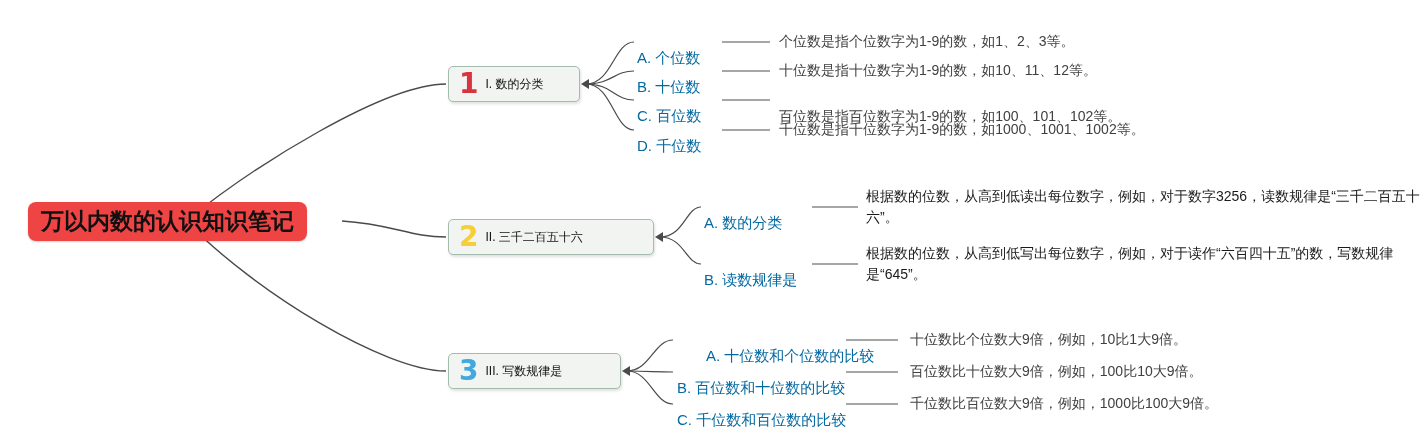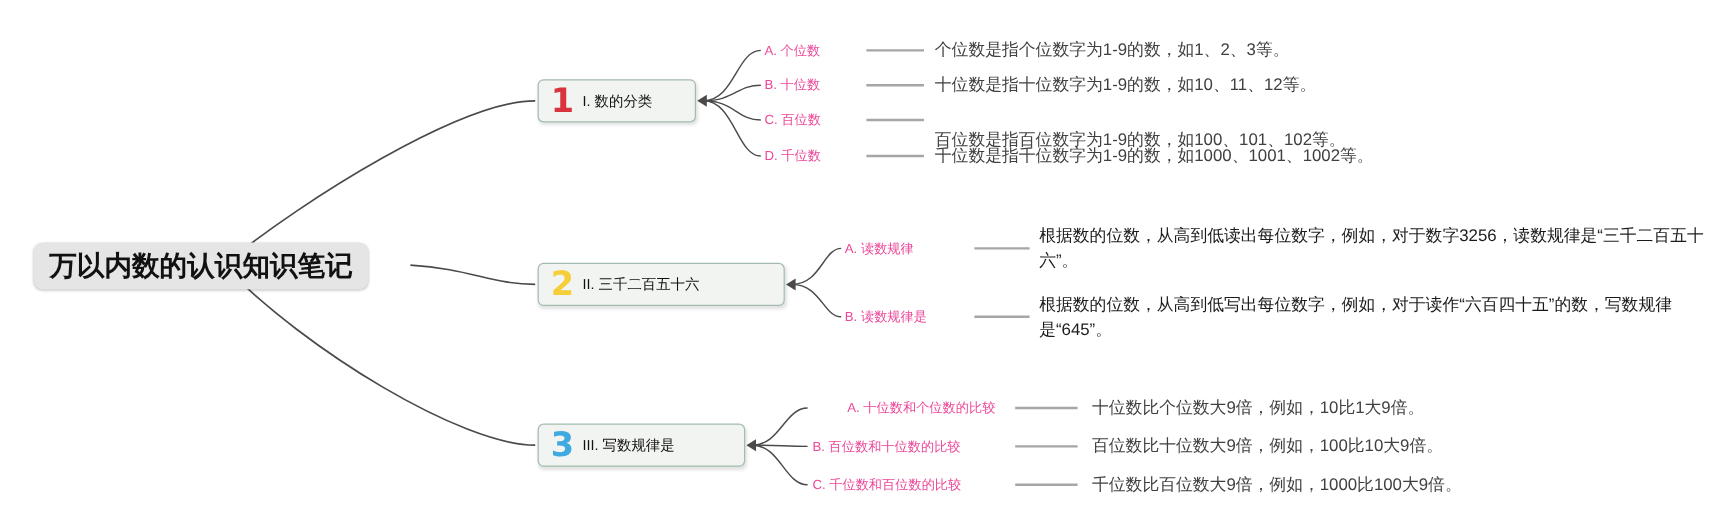--- a/index.html
+++ b/index.html
@@ -5,21 +5,21 @@
   html,body{margin:0;padding:0;}
   body{
     width:1424px;height:440px;position:relative;overflow:hidden;
     background:#ffffff;
     font-family:"Liberation Sans", sans-serif;
     color:#1a1a1a;
   }
   #wires{position:absolute;left:0;top:0;width:1424px;height:440px;z-index:1;}
   .root-node{
     position:absolute;left:28px;top:202px;height:39px;line-height:39px;
-    background:#e5e5e5;border-radius:8px;padding:0 13px;
+    background:#ef4444;border-radius:8px;padding:0 13px;
     font-size:23px;font-weight:bold;color:#111;white-space:nowrap;
     z-index:3;box-shadow:0 1px 2px rgba(0,0,0,0.18);
   }
   .branch-node{
     position:absolute;height:36px;display:flex;align-items:center;gap:7px;
     background:#F1F4F0;border:1px solid #A3BCAE;border-radius:5px;
     padding:0 10px;box-sizing:border-box;white-space:nowrap;z-index:3;
     box-shadow:1px 2px 3px rgba(0,0,0,0.12);
   }
   .b1{left:448px;top:66px;width:132px;}
@@ -32,22 +32,22 @@
   .branch-label{font-size:12px;color:#111;}
   .collapse-arrow{
     position:absolute;width:0;height:0;z-index:3;transform:translateY(-50%);
     border-top:5px solid transparent;border-bottom:5px solid transparent;
     border-right:8px solid #4A4A4A;
   }
   .a1{left:581px;top:84px;}
   .a2{left:655px;top:237px;}
   .a3{left:622px;top:371px;}
   .child-label{
-    position:absolute;transform:translateY(-50%);font-size:11px;color:#ec4899;
-    white-space:nowrap;z-index:3;
+    position:absolute;transform:translateY(-50%);font-size:15px;color:#0369a1;
+    white-space:nowrap;z-index:3;margin-top:16px;
   }
   .child-desc{
     position:absolute;transform:translateY(-50%);font-size:14px;color:#404040;
     white-space:nowrap;z-index:3;
   }
   .child-desc-block{
     position:absolute;font-size:14px;color:#1a1a1a;line-height:21px;
     width:566px;z-index:3;
   }
 </style>
@@ -97,21 +97,21 @@
 <div class="child-label" style="left:637px;top:100px">C. 百位数</div>
 <div class="child-desc" style="left:779px;top:117px">百位数是指百位数字为1-9的数，如100、101、102等。</div>
 <div class="child-label" style="left:637px;top:130px">D. 千位数</div>
 <div class="child-desc" style="left:779px;top:130px">千位数是指千位数字为1-9的数，如1000、1001、1002等。</div>
 
 <div class="branch-node b2">
   <span class="num n2">2</span>
   <span class="branch-label">II. 三千二百五十六</span>
 </div>
 <div class="collapse-arrow a2"></div>
-<div class="child-label" style="left:704px;top:207px">A. 读数规律</div>
+<div class="child-label" style="left:704px;top:207px">A. 数的分类</div>
 <div class="child-desc-block" style="left:866px;top:186px">根据数的位数，从高到低读出每位数字，例如，对于数字3256，读数规律是“三千二百五十六”。</div>
 <div class="child-label" style="left:704px;top:264px">B. 读数规律是</div>
 <div class="child-desc-block" style="left:866px;top:243px">根据数的位数，从高到低写出每位数字，例如，对于读作“六百四十五”的数，写数规律是“645”。</div>
 
 <div class="branch-node b3">
   <span class="num n3">3</span>
   <span class="branch-label">III. 写数规律是</span>
 </div>
 <div class="collapse-arrow a3"></div>
 <div class="child-label" style="left:706px;top:340px">A. 十位数和个位数的比较</div>

